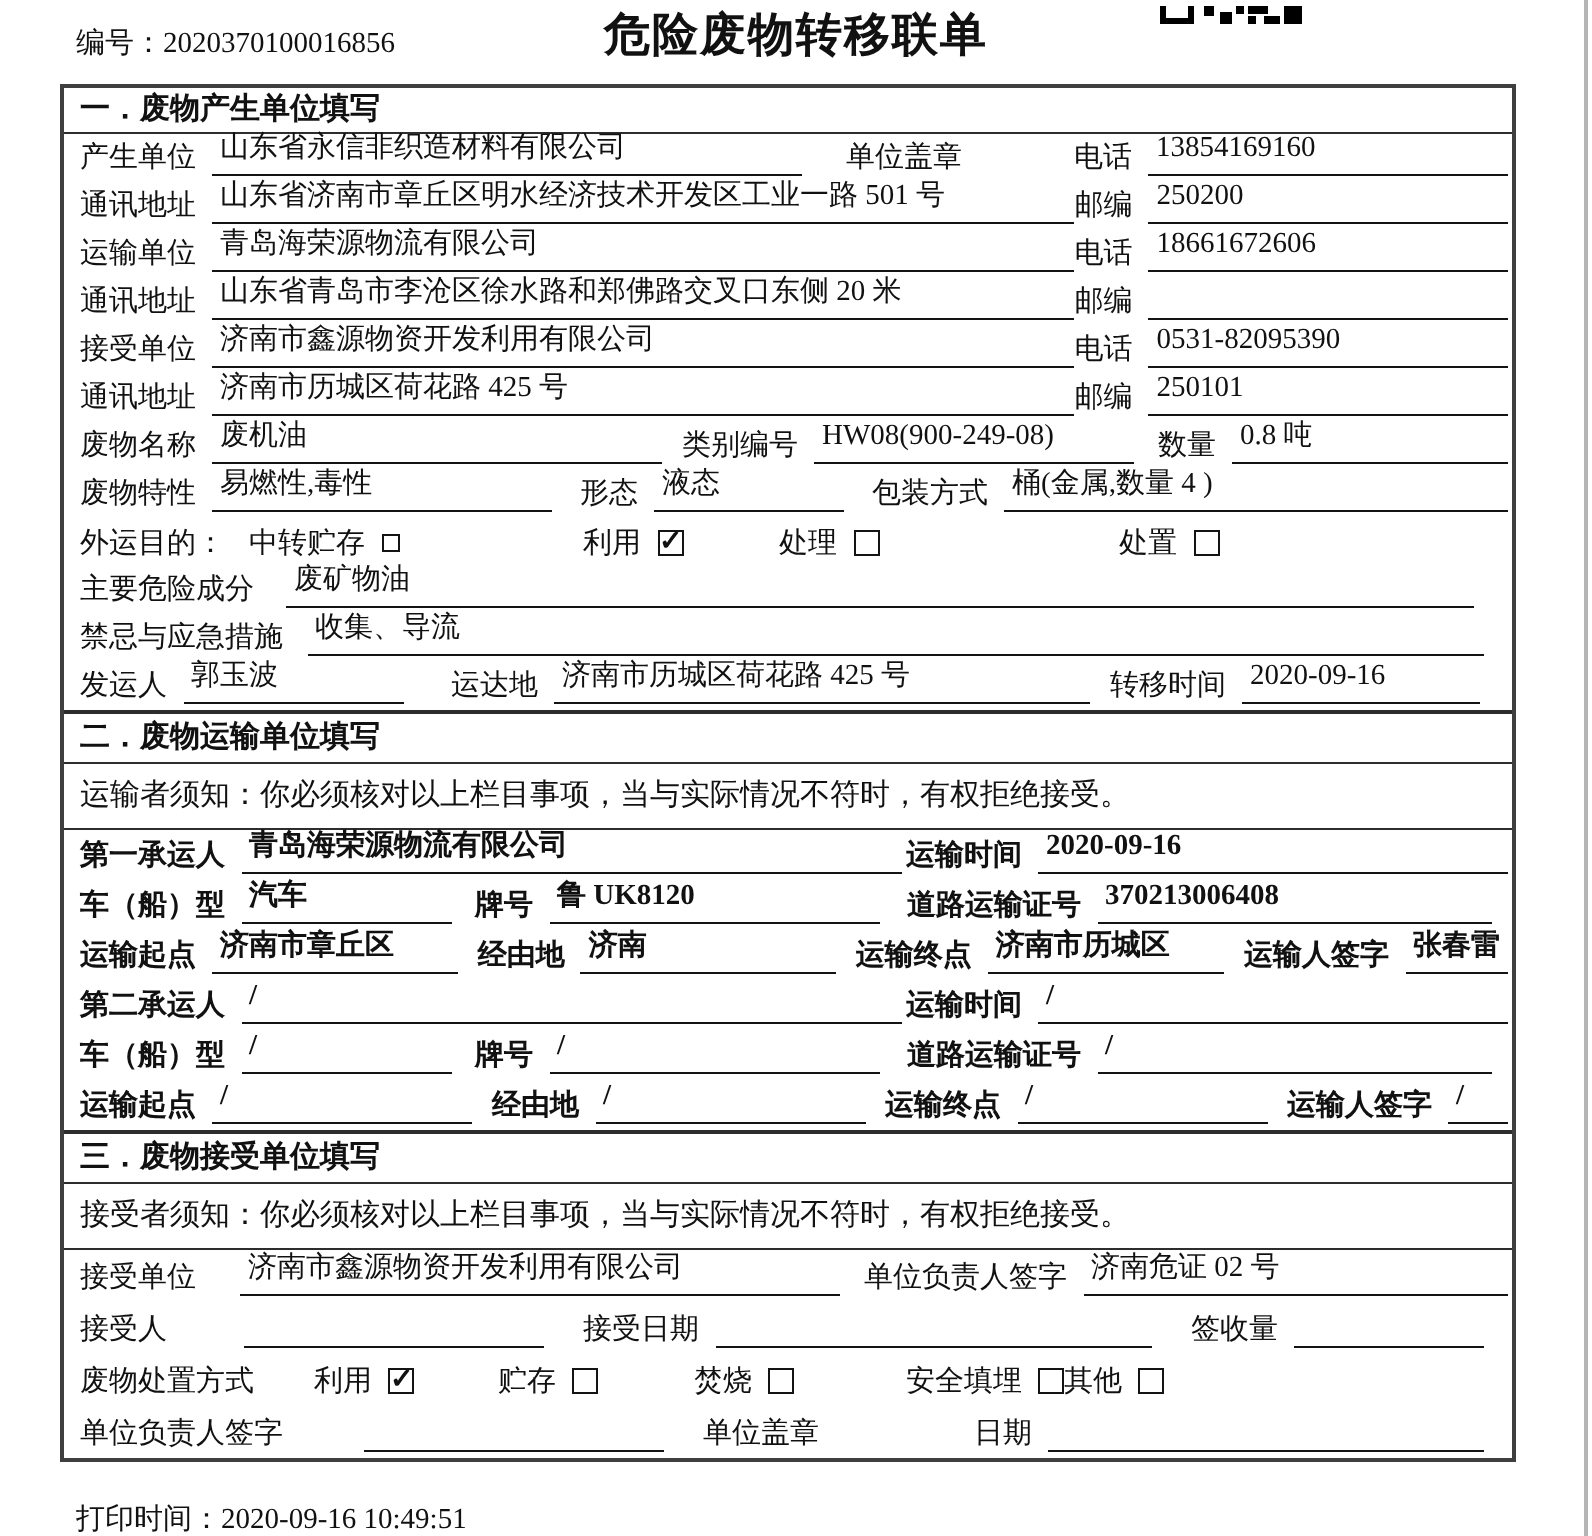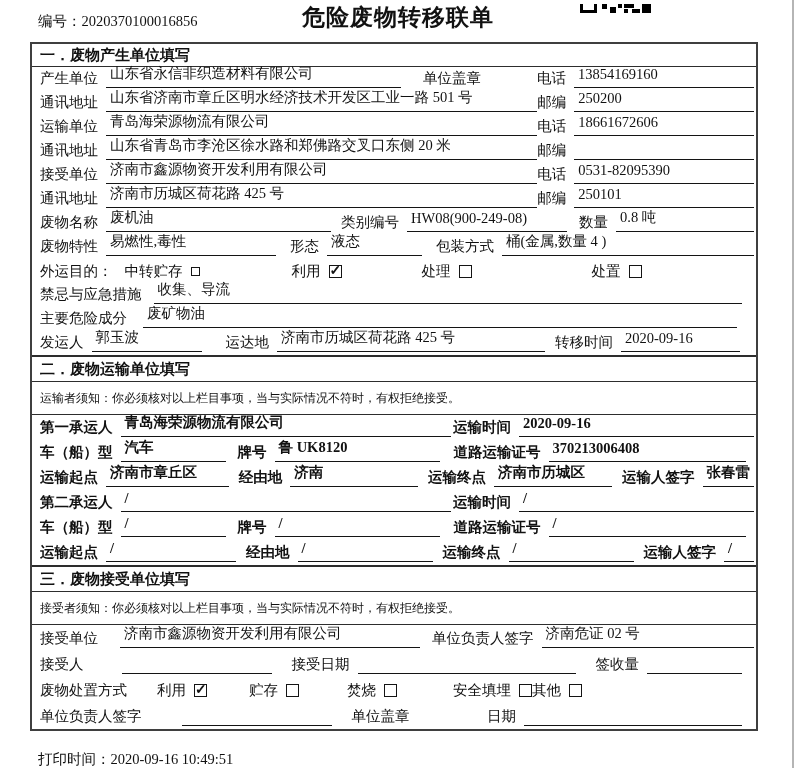--- a/index.html
+++ b/index.html
@@ -13,21 +13,21 @@
   .no-line{position:absolute;left:38px;top:12px;font-size:14.5px;white-space:nowrap;}
   .doc-title{position:absolute;left:0;top:2px;width:100%;text-align:center;
     font-size:23px;font-weight:bold;letter-spacing:1px;}
   .qr-frag{position:absolute;left:580px;top:0;}
   
   .form-table{position:absolute;left:30px;top:42px;width:728px;box-sizing:border-box;
     border:2px solid #3f3f3f;background:#fff;}
   .sec-head{height:22px;line-height:22px;padding-left:8px;font-weight:bold;font-size:15px;
     border-bottom:1.5px solid #2d2d2d;}
   .sec-head.h2{height:24px;line-height:24px;border-top:2px solid #2d2d2d;}
-  .notice{height:32px;line-height:32px;padding-left:8px;font-size:12px;
+  .notice{height:32px;line-height:32px;padding-left:8px;font-size:15px;
     border-bottom:1.5px solid #2d2d2d;white-space:nowrap;}
   .row{display:flex;align-items:flex-end;height:24px;padding:0 2px 3px 8px;
     font-size:14.5px;box-sizing:border-box;}
   .row.h25{height:25px;font-weight:bold;}
   .row.h26{height:26px;}
   .row.cbrow{align-items:center;padding-bottom:0;}
   .lbl{white-space:nowrap;margin-right:8px;}
   .u{border-bottom:1px solid #141414;padding:4px 4px;box-sizing:border-box;
      white-space:nowrap;overflow:visible;}
   .grow{flex:1;}
@@ -140,38 +140,38 @@
   <div class="row cbrow">
     <span class="lbl">外运目的：</span>
     <span class="opt" style="margin-left:4px">
       <span>中转贮存</span>
       <span class="cb sm" data-checked="false"></span>
     </span>
     <span class="opt" style="margin-left:92px">
       <span>利用</span>
       <span class="cb" data-checked="true"></span>
     </span>
-    <span class="opt" style="margin-left:80px">
+    <span class="opt" style="margin-left:48px">
       <span>处理</span>
       <span class="cb" data-checked="false"></span>
     </span>
     <span class="opt" style="margin-left:120px">
       <span>处置</span>
       <span class="cb" data-checked="false"></span>
     </span>
   </div>
 
   <div class="row">
+    <span class="lbl" style="margin-right:16px">主要危险成分</span>
+    <span class="u grow" style="margin-right:17px">废矿物油</span>
+  </div>
+
+  <div class="row">
     <span class="lbl" style="margin-right:12px">禁忌与应急措施</span>
     <span class="u grow" style="margin-right:12px">收集、导流</span>
-  </div>
-
-  <div class="row">
-    <span class="lbl" style="margin-right:16px">主要危险成分</span>
-    <span class="u grow" style="margin-right:17px">废矿物油</span>
   </div>
 
 
   <div class="row">
     <span class="lbl">发运人</span>
     <span class="u" style="width:110px">郭玉波</span>
     <span class="lbl" style="margin-left:24px">运达地</span>
     <span class="u" style="width:268px">济南市历城区荷花路 425 号</span>
     <span class="lbl" style="margin-left:10px">转移时间</span>
     <span class="u grow" style="margin-right:14px">2020-09-16</span>

